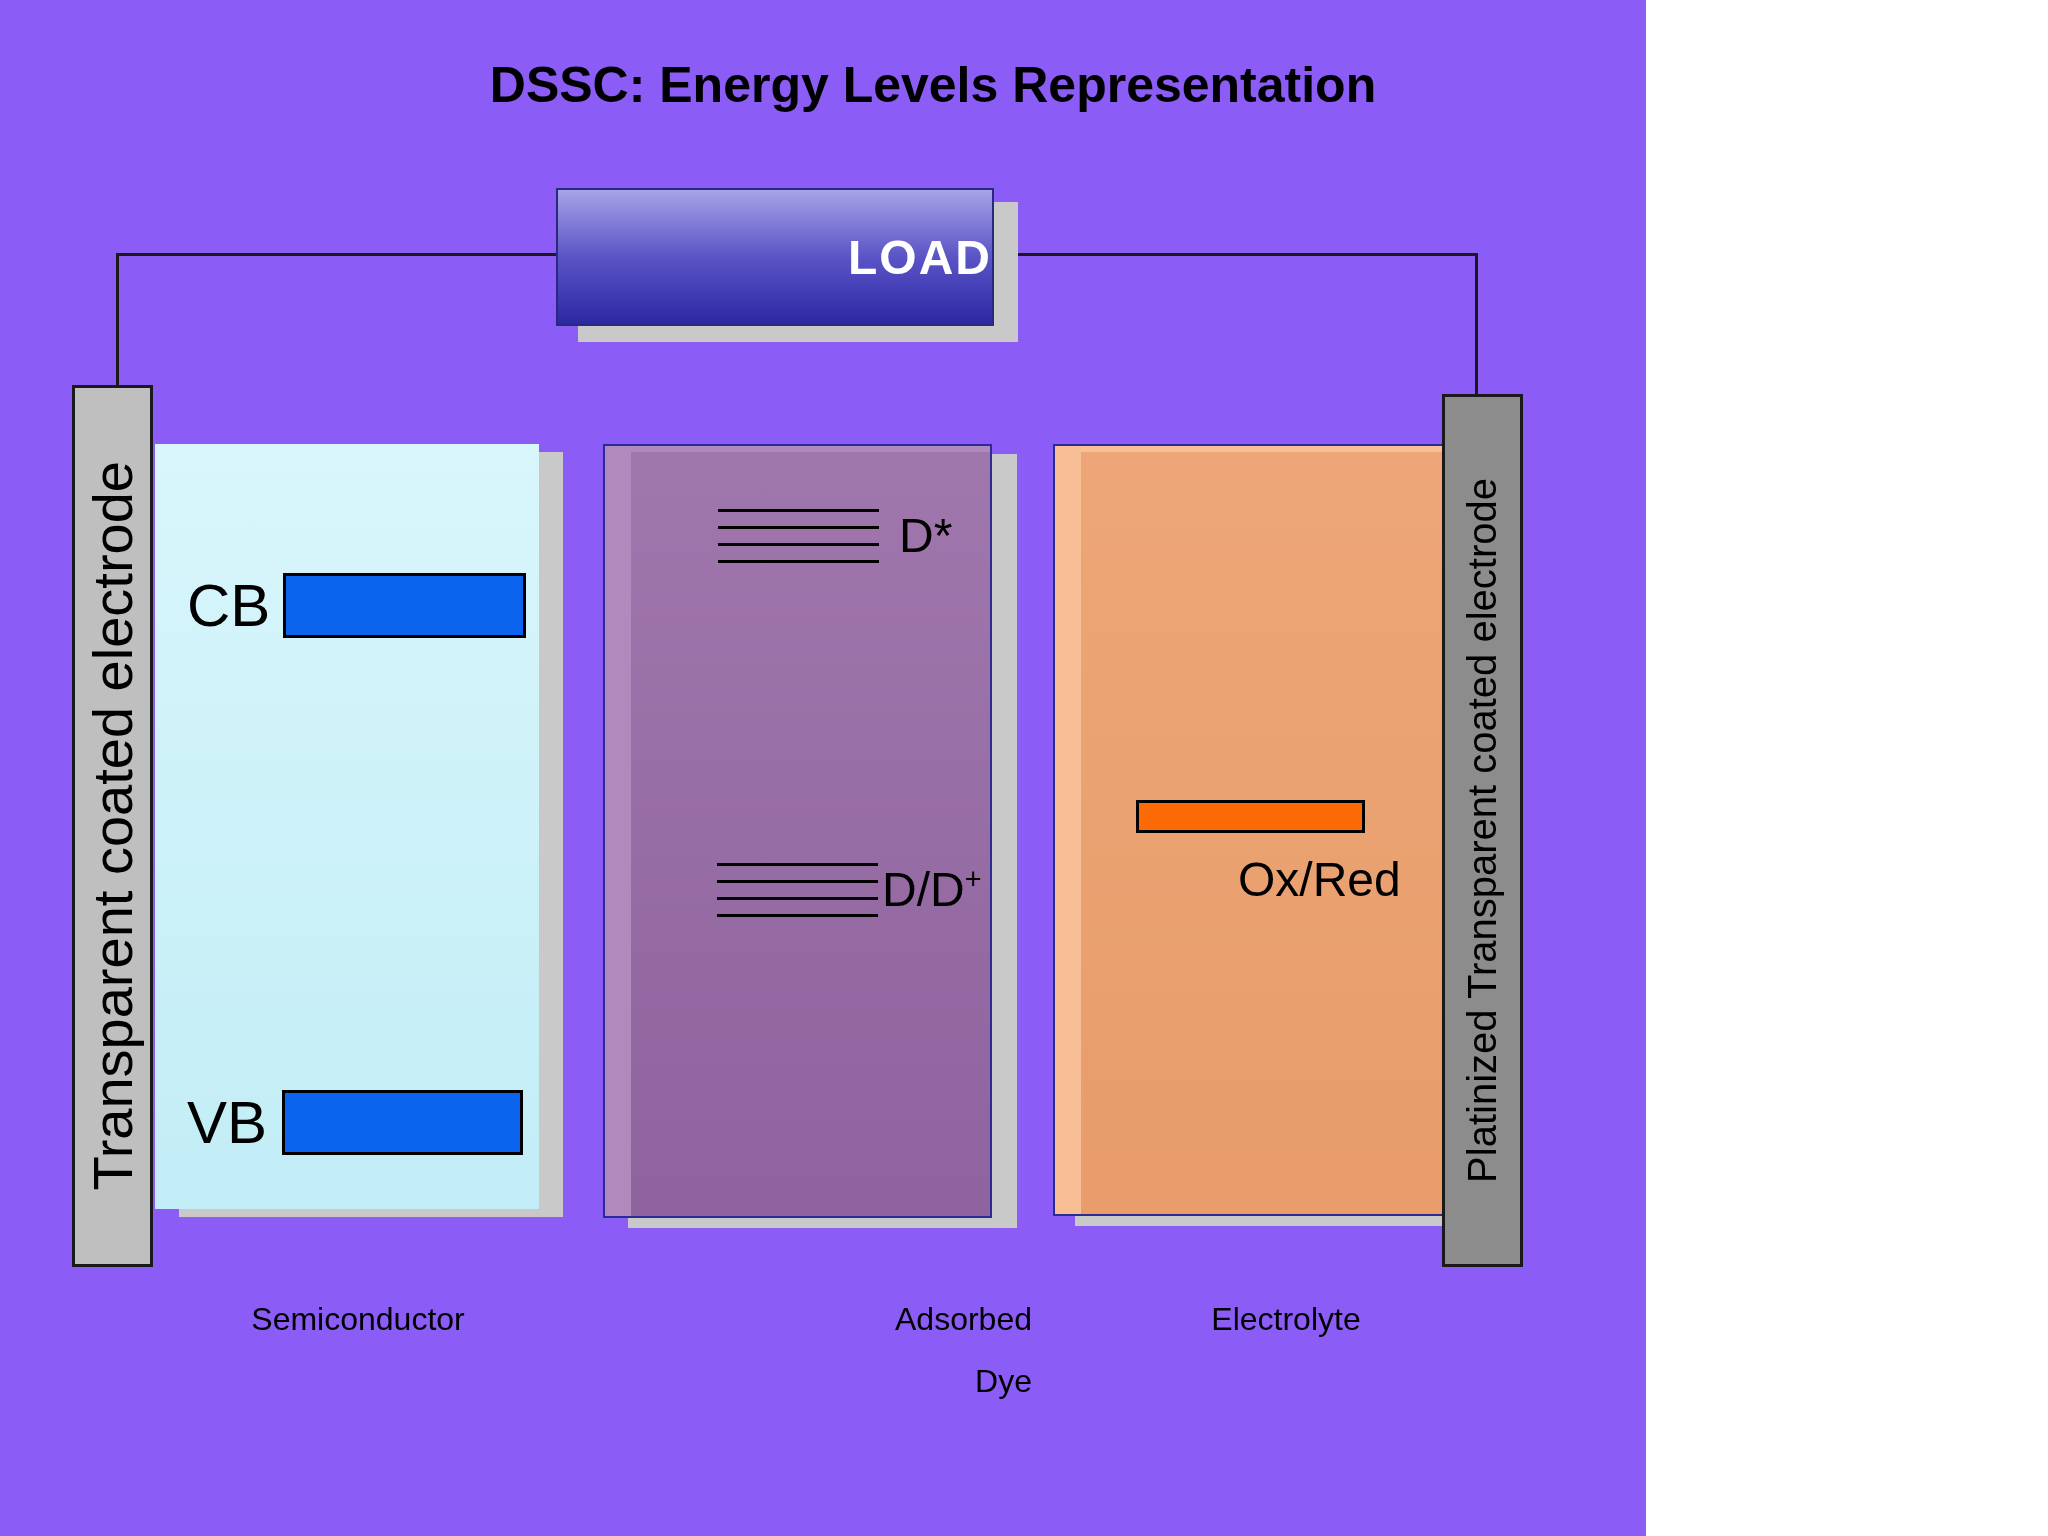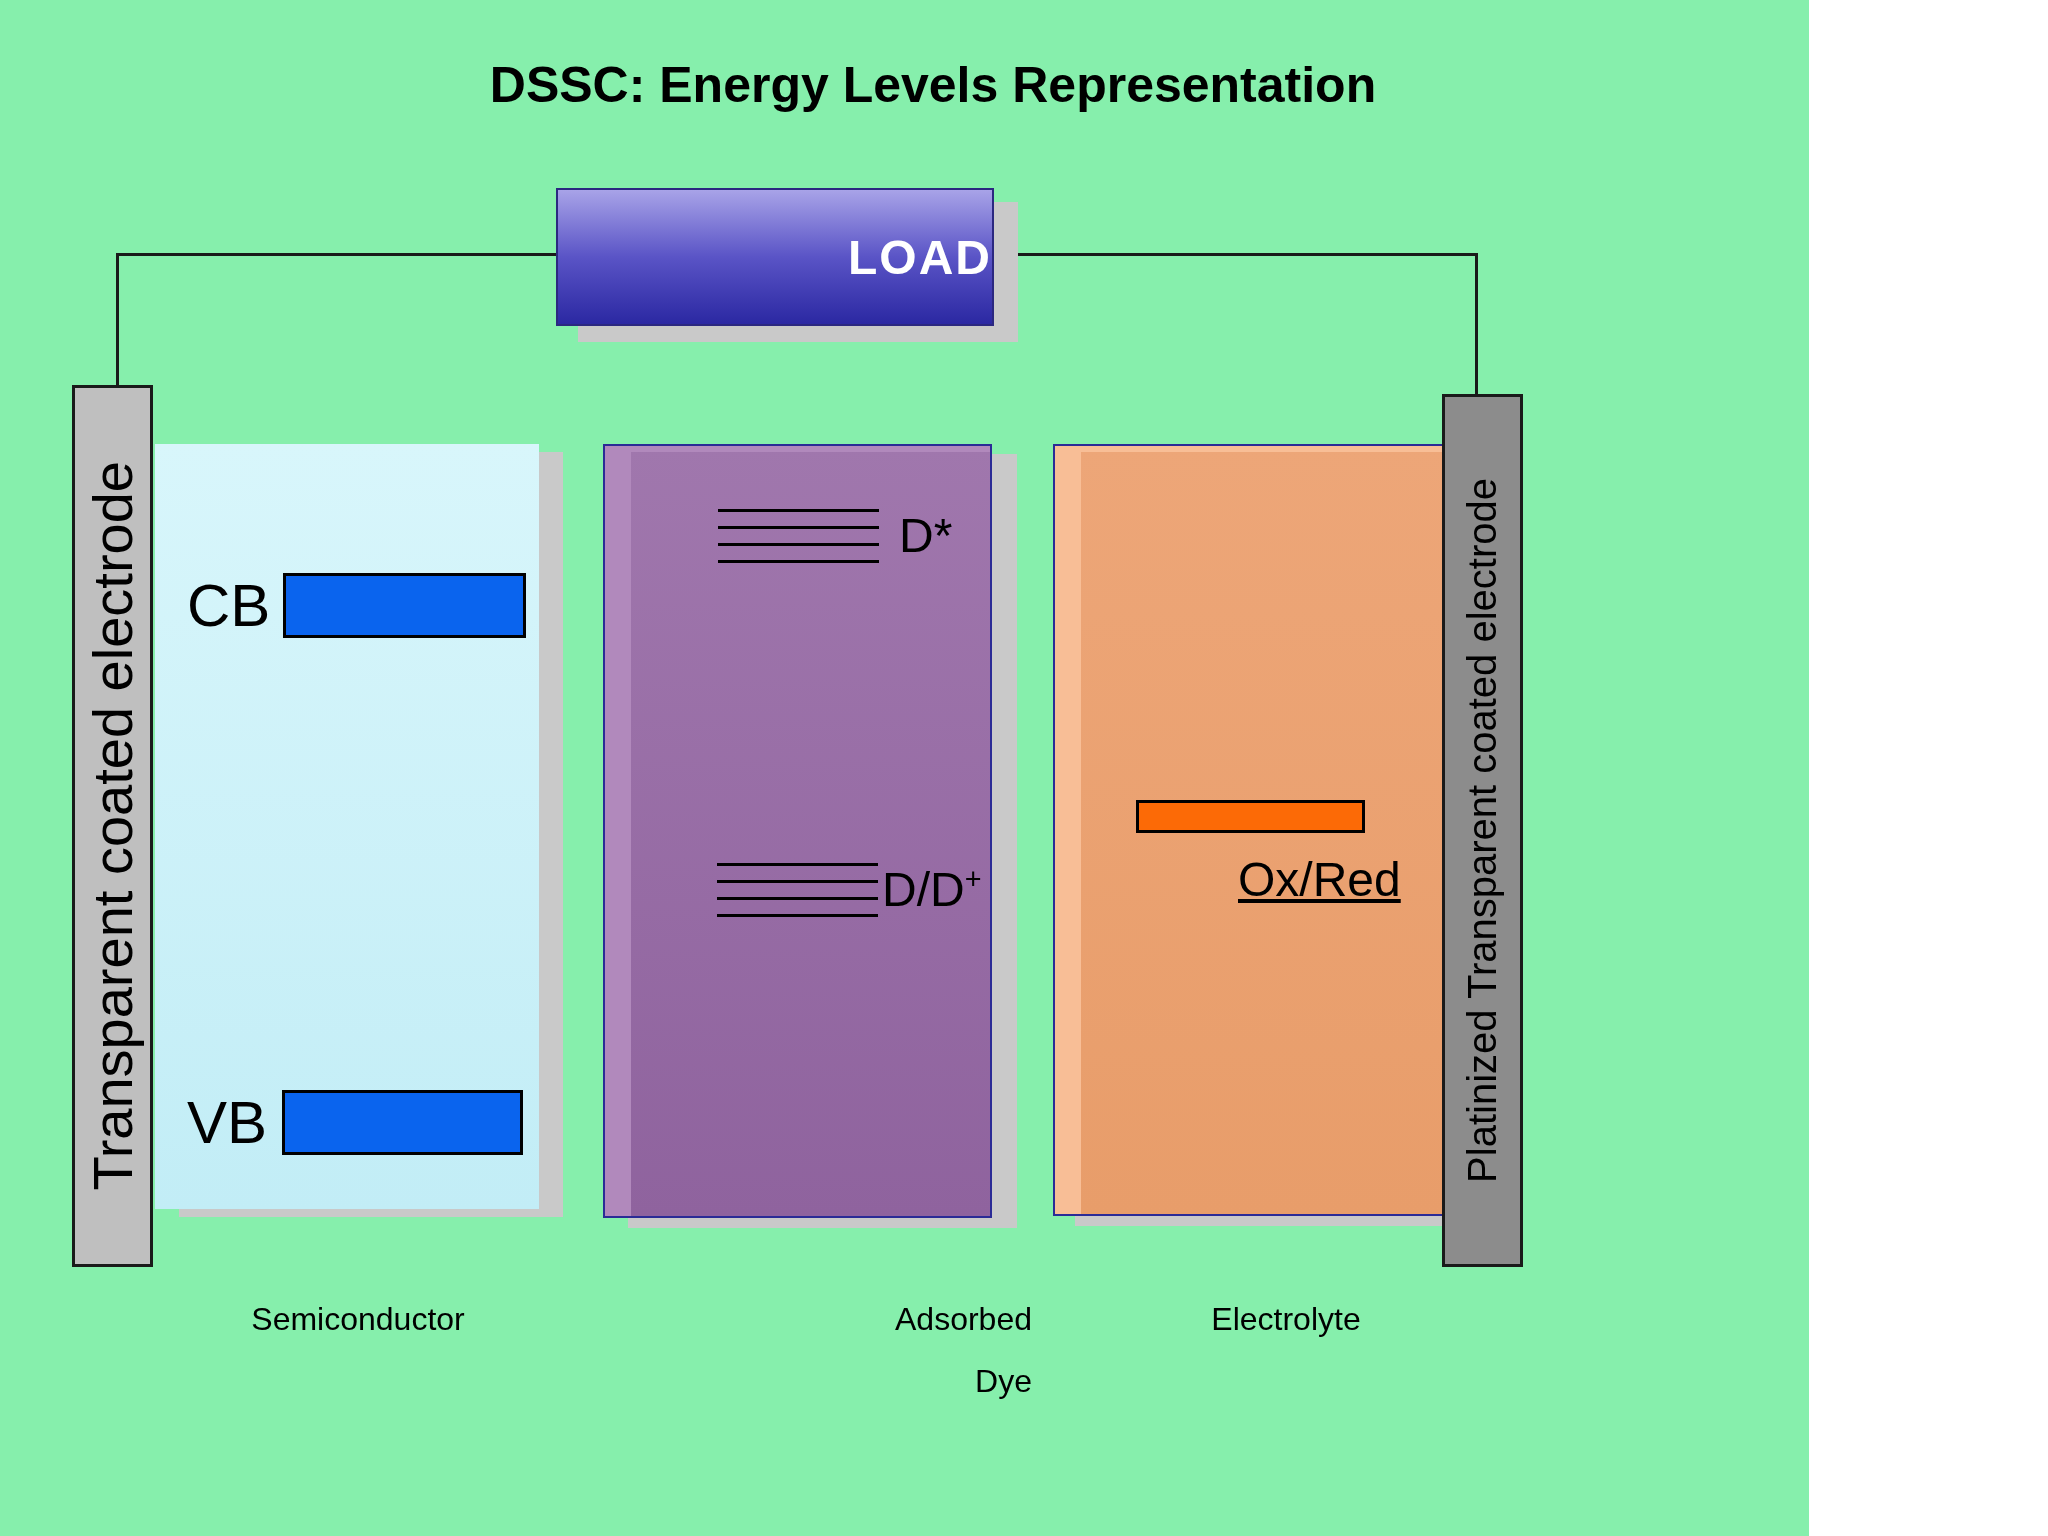--- a/index.html
+++ b/index.html
@@ -1,20 +1,20 @@
 <!DOCTYPE html>
 <html style="--title-text: #000000; --label-text: #000000; --wire: #1a1a1a; --shadow: #c9c9c9; --load-border: #2b2880; --load-gradient-top: #a8a3e8; --load-gradient-mid: #5a54c6; --load-gradient-bottom: #2b28a2; --load-text: #ffffff; --electrode-left-fill: #bfbfbf; --electrode-right-fill: #8c8c8c; --electrode-border: #1a1a1a; --electrode-text: #000000; --semiconductor-fill-top: #d8f6fb; --semiconductor-fill-bottom: #c2edf6; --band-fill: #0a64ee; --band-border: #000000; --dye-border: #2b2b96; --dye-fill-top: #a077ad; --dye-fill-bottom: #8f639e; --dye-strip: #b189bc; --level-line: #000000; --electrolyte-border: #2b2b96; --electrolyte-fill: #eda678; --electrolyte-fill-bottom: #e89d6a; --electrolyte-strip: #f8be96; --redox-fill: #fc6a06; --redox-border: #000000;"><head>
 <meta charset="utf-8">
 <style>
   html, body { margin: 0; padding: 0; background: #ffffff; }
   .canvas {
     position: relative;
-    width: 1809px;
+    width: 1646px;
     height: 1536px;
-    background: #86efac;
+    background: #8b5cf6;
     font-family: "Liberation Sans", sans-serif;
     color: var(--label-text);
     overflow: hidden;
   }
   .title {
     position: absolute;
     left: 0; top: 56px; width: 1866px;
     text-align: center;
     font-size: 50px;
     font-weight: bold;
@@ -113,21 +113,21 @@
     background: var(--electrolyte-strip);
   }
   .redox-bar {
     position: absolute; left: 81px; top: 354px; width: 229px; height: 33px;
     box-sizing: border-box;
     background: var(--redox-fill);
     border: 3px solid var(--redox-border);
   }
   .redox-label {
     position: absolute; left: 183px; top: 406px;
-    font-size: 48px; color: var(--label-text); white-space: nowrap; text-decoration: underline;
+    font-size: 48px; color: var(--label-text); white-space: nowrap;
   }
 
   .electrode {
     position: absolute; box-sizing: border-box;
     border: 3px solid var(--electrode-border);
     display: flex; align-items: center; justify-content: center;
   }
   .electrode-left  { left: 72px;  top: 385px; width: 81px; height: 882px; background: var(--electrode-left-fill); }
   .electrode-right { left: 1442px; top: 394px; width: 81px; height: 873px; background: var(--electrode-right-fill); }
   .electrode-text {

